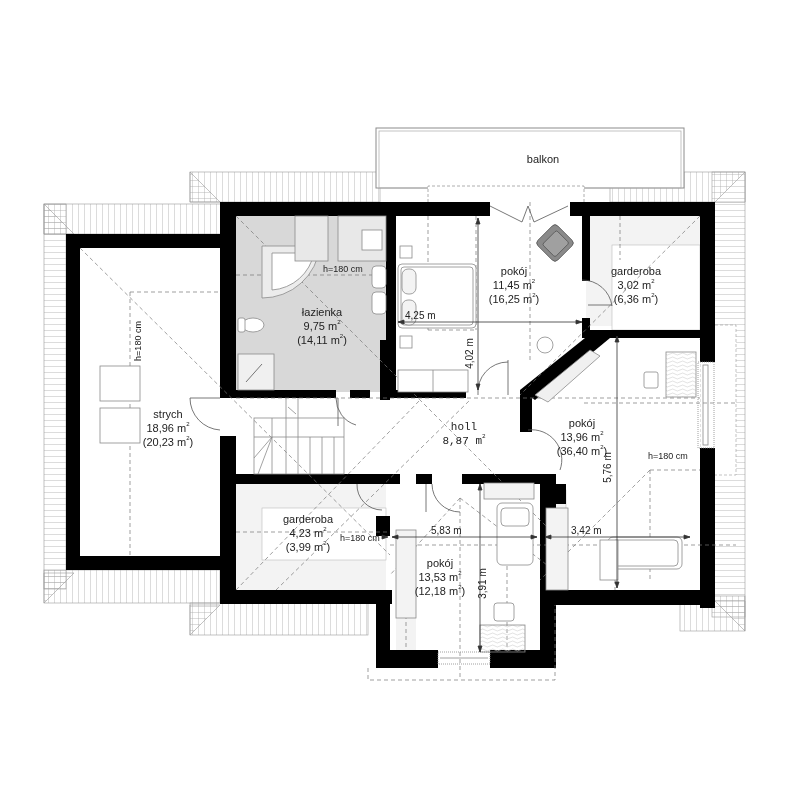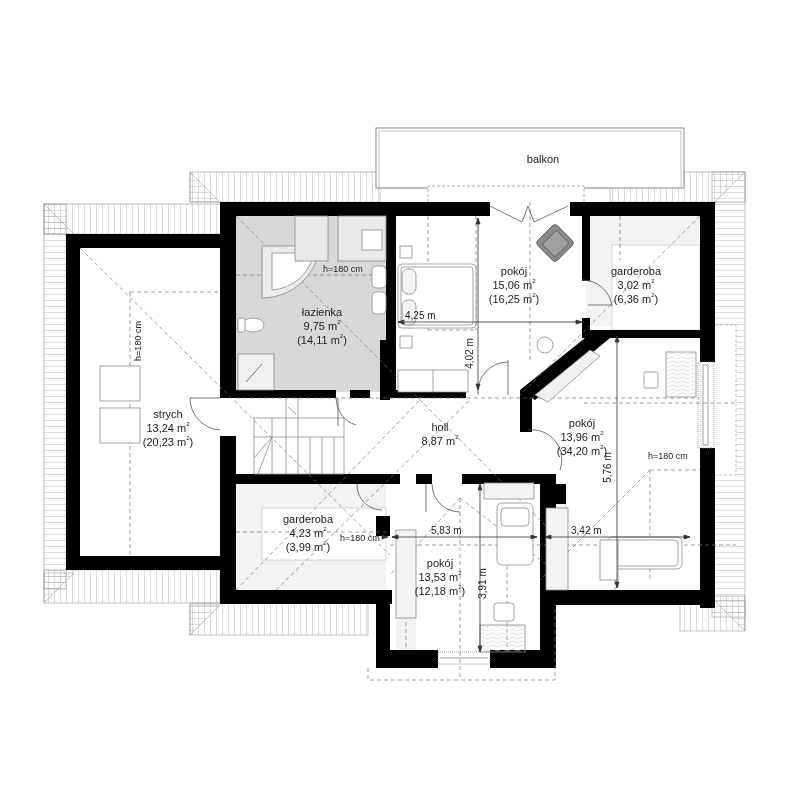--- a/index.html
+++ b/index.html
@@ -276,51 +276,51 @@
     <polygon points="480,484 478,490 482,490"></polygon>
     <polygon points="480,652 478,646 482,646"></polygon>
     <polygon points="388,537 382,535 382,539"></polygon>
   </g>
 </svg>
 
 <div class="label" style="left:529px;top:152px;padding-left:28px;">balkon</div>
 
 <div class="label" style="left:168px;top:407px;">
   <div>strych</div>
-  <div><span>13,24 m</span><sup>2</sup></div>
+  <div><span>18,96 m</span><sup>2</sup></div>
   <div><span>(20,23 m</span><sup>2</sup>)</div>
 </div>
 
 <div class="label" style="left:322px;top:305px;">
   <div>łazienka</div>
   <div><span>9,75 m</span><sup>2</sup></div>
   <div><span>(14,11 m</span><sup>2</sup>)</div>
 </div>
 
 <div class="label" style="left:514px;top:264px;">
   <div>pokój</div>
-  <div><span>15,06 m</span><sup>2</sup></div>
+  <div><span>11,45 m</span><sup>2</sup></div>
   <div><span>(16,25 m</span><sup>2</sup>)</div>
 </div>
 
 <div class="label" style="left:636px;top:264px;">
   <div>garderoba</div>
   <div><span>3,02 m</span><sup>2</sup></div>
   <div><span>(6,36 m</span><sup>2</sup>)</div>
 </div>
 
-<div class="label" style="left:440px;top:420px;">
+<div class="label" style="left:464px;top:420px;font-family:Liberation Mono, monospace;">
   <div>holl</div>
   <div><span>8,87 m</span><sup>2</sup></div>
 </div>
 
 <div class="label" style="left:582px;top:416px;">
   <div>pokój</div>
   <div><span>13,96 m</span><sup>2</sup></div>
-  <div><span>(34,20 m</span><sup>2</sup>)</div>
+  <div><span>(36,40 m</span><sup>2</sup>)</div>
 </div>
 
 <div class="label" style="left:308px;top:512px;">
   <div>garderoba</div>
   <div><span>4,23 m</span><sup>2</sup></div>
   <div><span>(3,99 m</span><sup>2</sup>)</div>
 </div>
 
 <div class="label" style="left:440px;top:556px;">
   <div>pokój</div>

